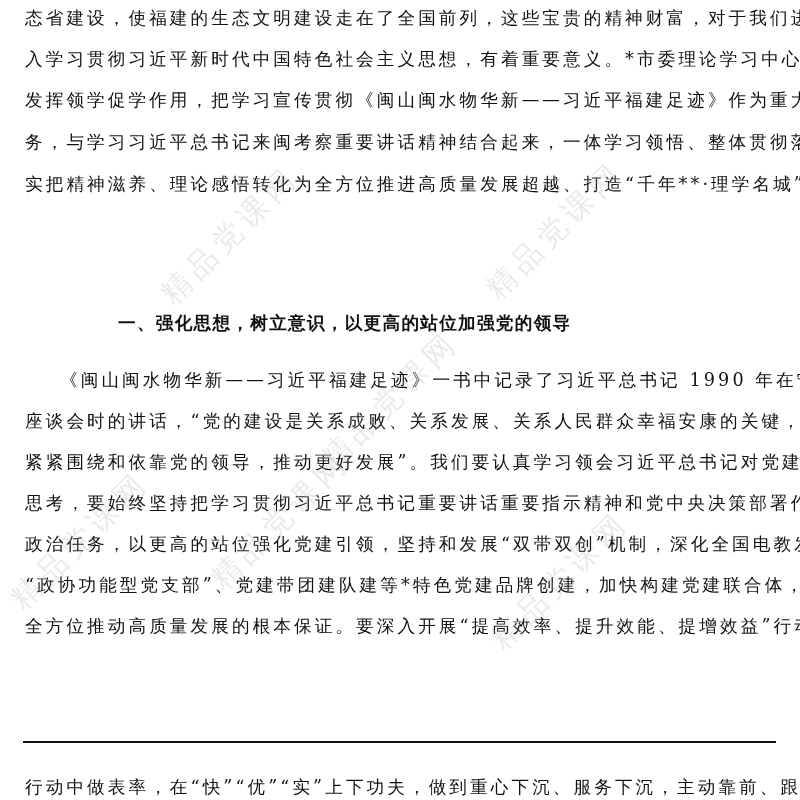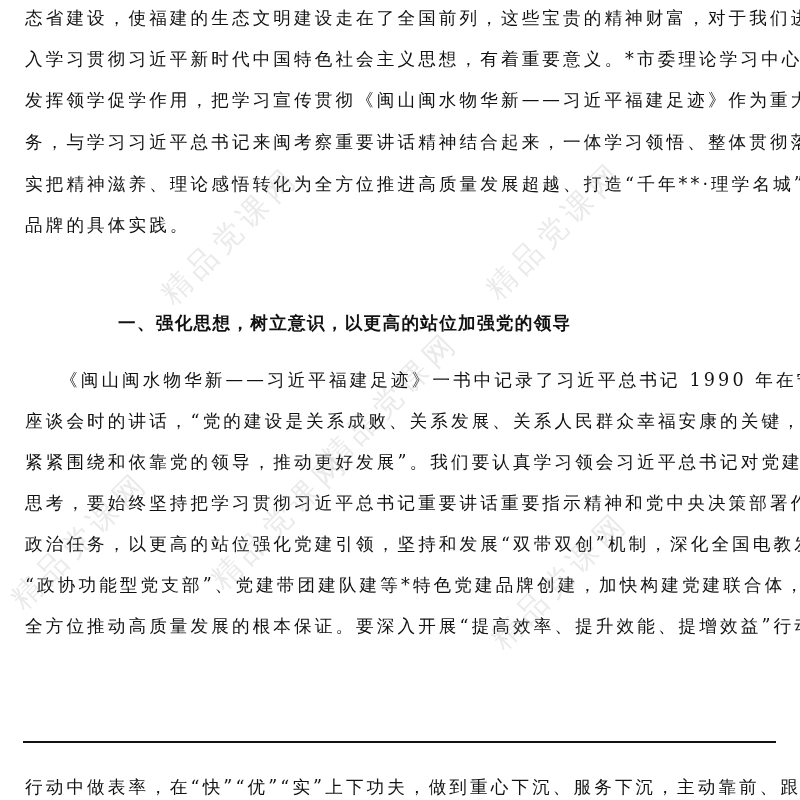--- a/index.html
+++ b/index.html
@@ -78,21 +78,20 @@
 </head>
 <body>
 
 <div class="page">
 
   <div class="line" style="top:6px;">态省建设，使福建的生态文明建设走在了全国前列，这些宝贵的精神财富，对于我们进一步深</div>
   <div class="line" style="top:47px;">入学习贯彻习近平新时代中国特色社会主义思想，有着重要意义。*市委理论学习中心组坚持</div>
   <div class="line" style="top:88px;">发挥领学促学作用，把学习宣传贯彻《闽山闽水物华新——习近平福建足迹》作为重大政治任</div>
   <div class="line" style="top:130px;">务，与学习习近平总书记来闽考察重要讲话精神结合起来，一体学习领悟、整体贯彻落实，切</div>
   <div class="line" style="top:172px;">实把精神滋养、理论感悟转化为全方位推进高质量发展超越、打造“千年**·理学名城”城市</div>
-  <div class="line last" style="top:213px;">品牌的具体实践。</div>
 
   <div class="heading">一、强化思想，树立意识，以更高的站位加强党的领导</div>
 
   <div class="line indent" style="top:368px;">《闽山闽水物华新——习近平福建足迹》一书中记录了习近平总书记 1990 年在宁德召开</div>
   <div class="line" style="top:409px;">座谈会时的讲话，“党的建设是关系成败、关系发展、关系人民群众幸福安康的关键，一定要</div>
   <div class="line" style="top:450px;">紧紧围绕和依靠党的领导，推动更好发展”。我们要认真学习领会习近平总书记对党建工作的</div>
   <div class="line" style="top:491px;">思考，要始终坚持把学习贯彻习近平总书记重要讲话重要指示精神和党中央决策部署作为首要</div>
   <div class="line" style="top:532px;">政治任务，以更高的站位强化党建引领，坚持和发展“双带双创”机制，深化全国电教发源地、</div>
   <div class="line" style="top:573px;">“政协功能型党支部”、党建带团建队建等*特色党建品牌创建，加快构建党建联合体，筑牢</div>
   <div class="line" style="top:614px;">全方位推动高质量发展的根本保证。要深入开展“提高效率、提升效能、提增效益”行动，在</div>

